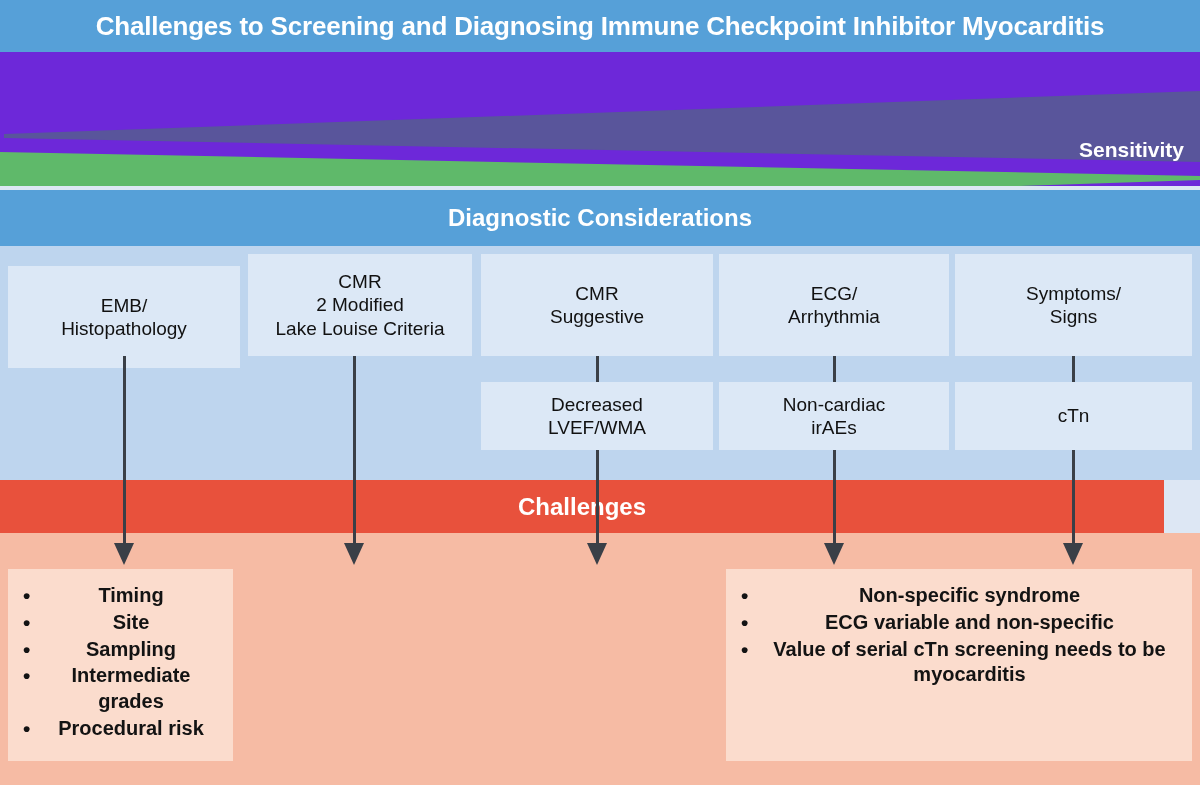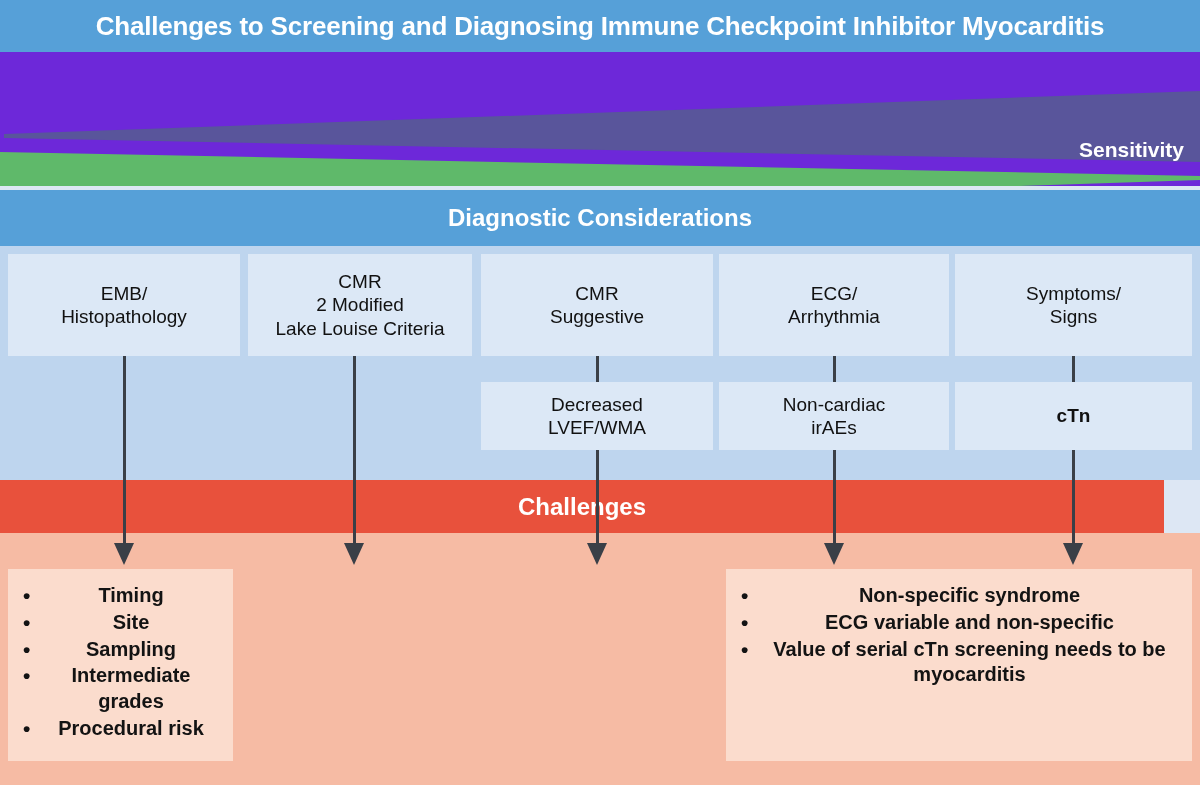--- a/index.html
+++ b/index.html
@@ -67,21 +67,21 @@
     <span class="band-label" id="sens-label">Sensitivity</span>
     <span class="band-label" id="spec-label">Specificity</span>
   </div>
 
   <div class="dx-bar">
     <span class="txt">Diagnostic Considerations</span>
   </div>
 
   <div class="mid">
 
-    <div class="dbox" style="left:8px;top:8px;width:232px;height:102px;">
+    <div class="dbox" style="left:8px;top:20px;width:232px;height:102px;">
       <span class="lines">EMB/
 Histopathology</span>
     </div>
     <div class="dbox" style="left:248px;top:8px;width:224px;height:102px;">
       <span class="lines">CMR
 2 Modified
 Lake Louise Criteria</span>
     </div>
     <div class="dbox" style="left:481px;top:8px;width:232px;height:102px;">
       <span class="lines">CMR
@@ -97,21 +97,21 @@
     </div>
 
     <div class="dbox" style="left:481px;top:136px;width:232px;height:68px;">
       <span class="lines">Decreased
 LVEF/WMA</span>
     </div>
     <div class="dbox" style="left:719px;top:136px;width:230px;height:68px;">
       <span class="lines">Non-cardiac
 irAEs</span>
     </div>
-    <div class="dbox" style="left:955px;top:136px;width:237px;height:68px;font-weight:bold;">
+    <div class="dbox" style="left:955px;top:136px;width:237px;height:68px;">
       <span class="lines">cTn</span>
     </div>
 
     <div class="conn" style="left:123px;top:110px;height:124px;"></div>
     <div class="conn" style="left:353px;top:110px;height:124px;"></div>
     <div class="conn" style="left:596px;top:110px;height:26px;"></div>
     <div class="conn" style="left:596px;top:204px;height:30px;"></div>
     <div class="conn" style="left:833px;top:110px;height:26px;"></div>
     <div class="conn" style="left:833px;top:204px;height:30px;"></div>
     <div class="conn" style="left:1072px;top:110px;height:26px;"></div>

